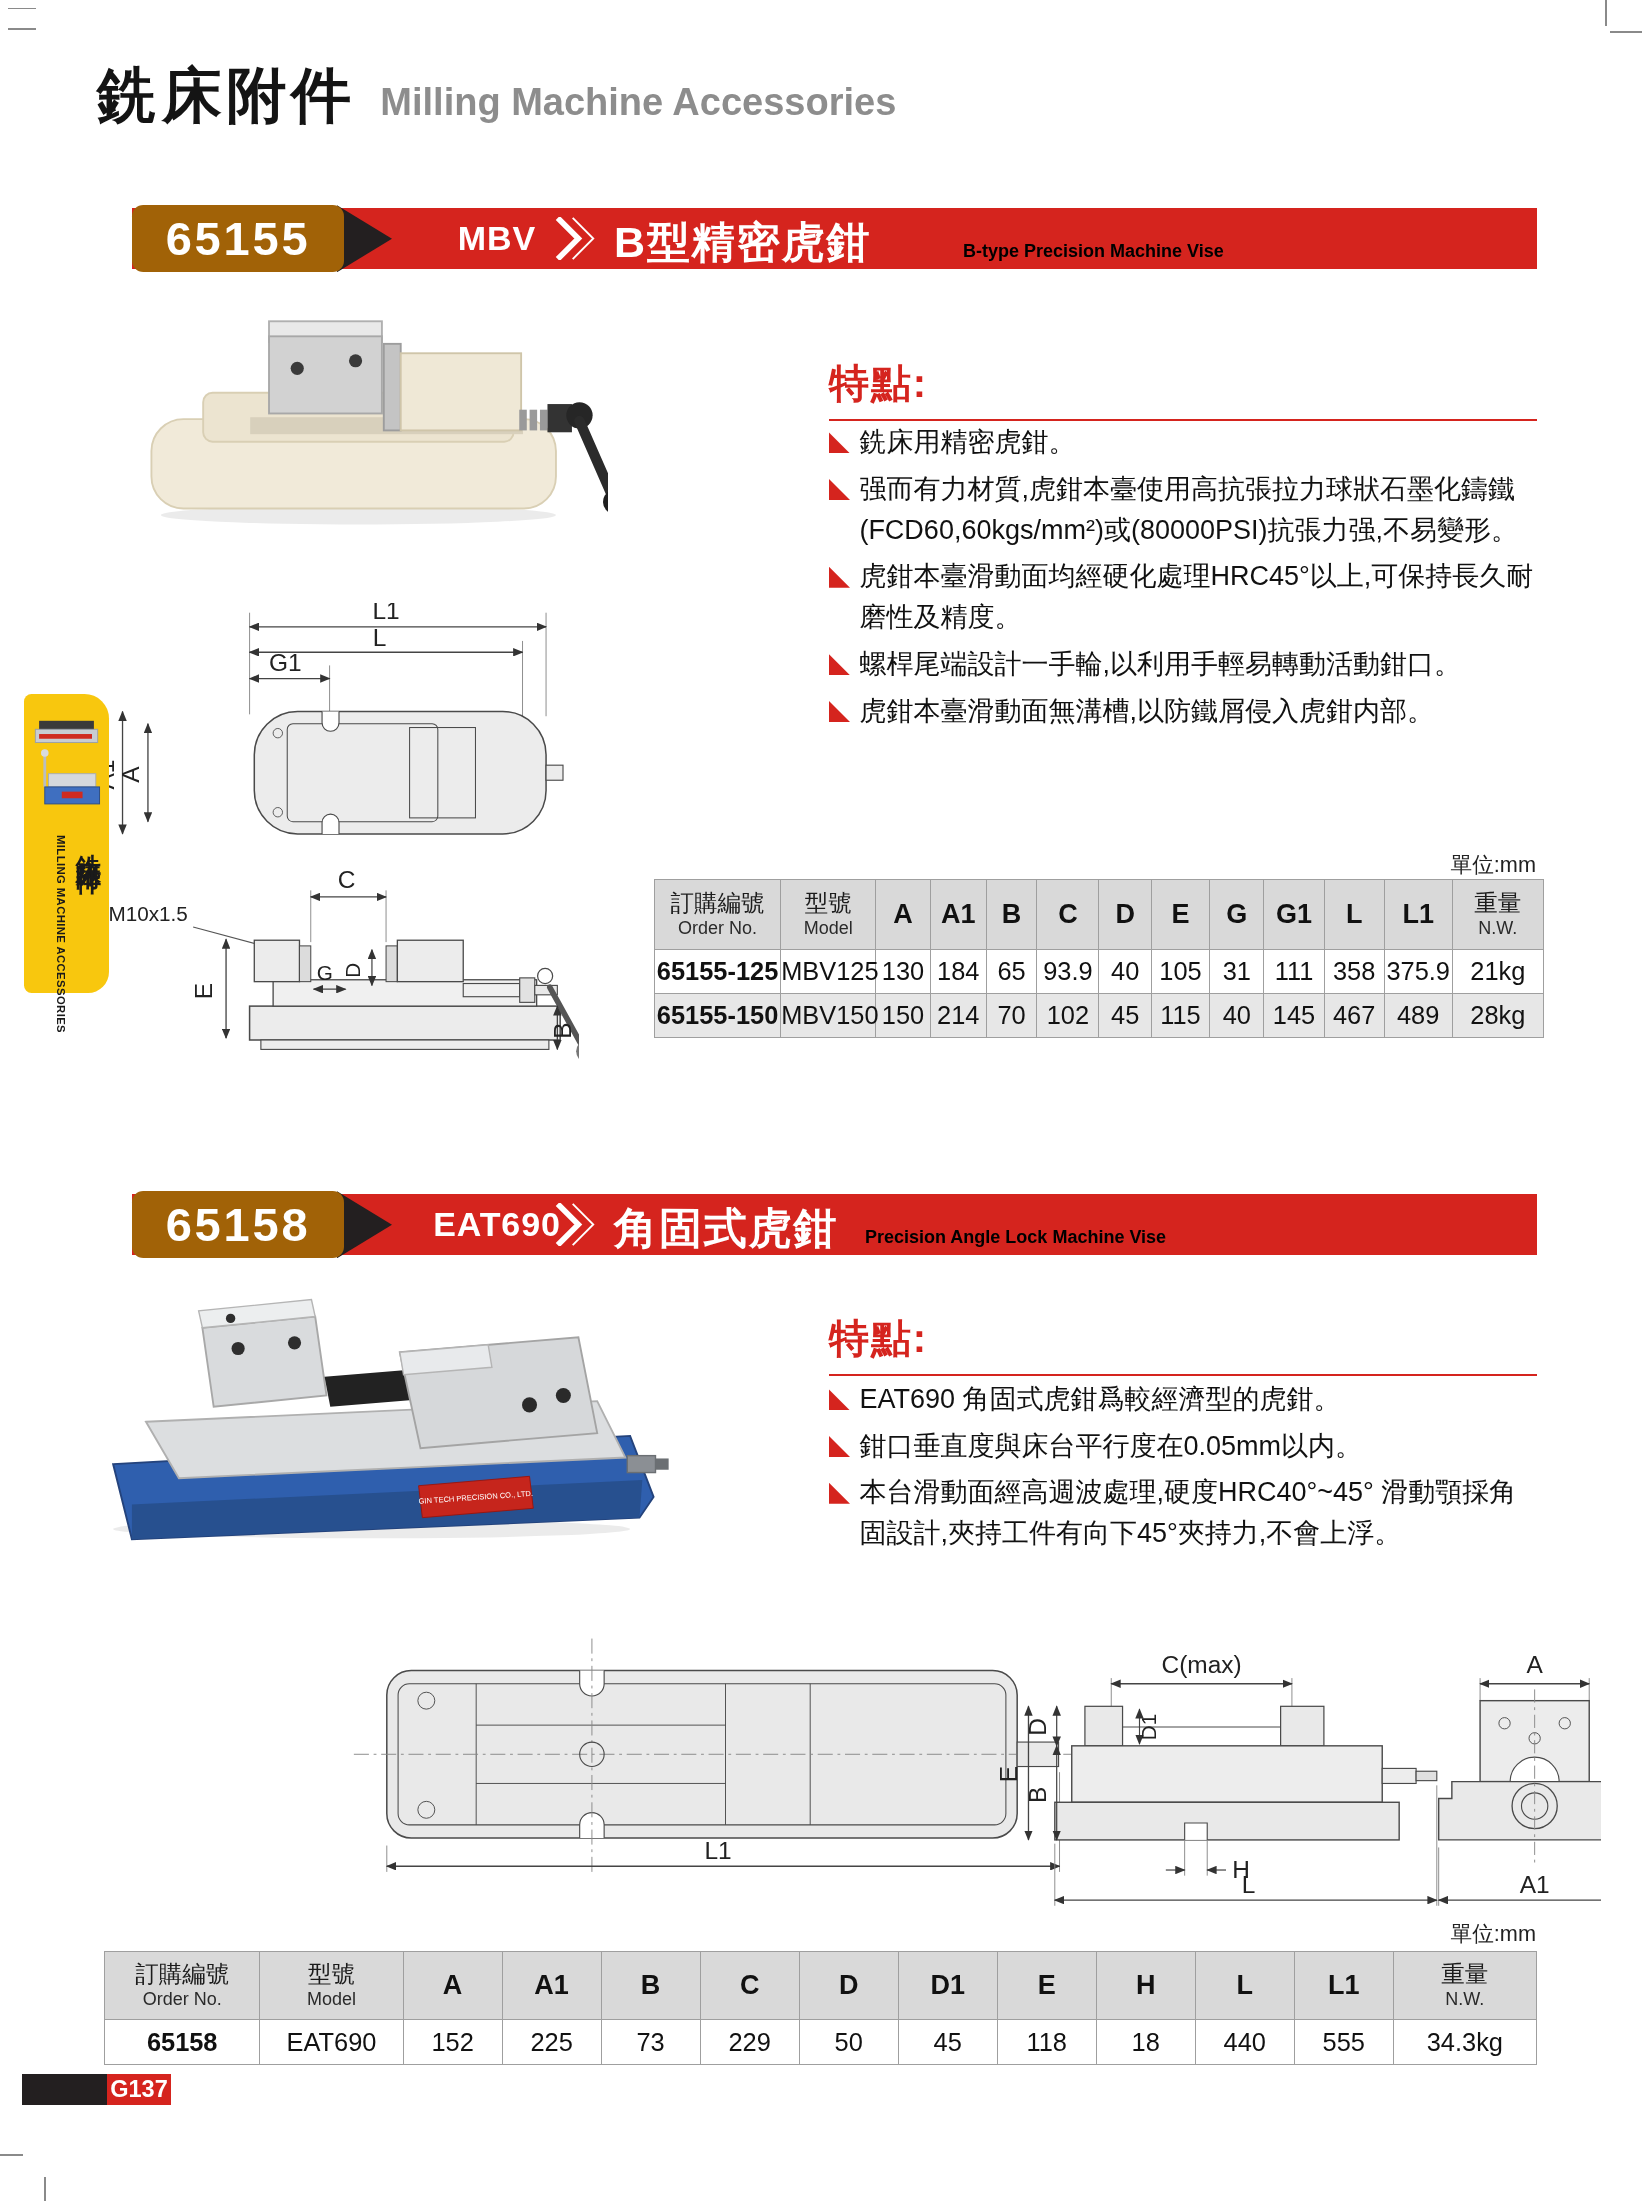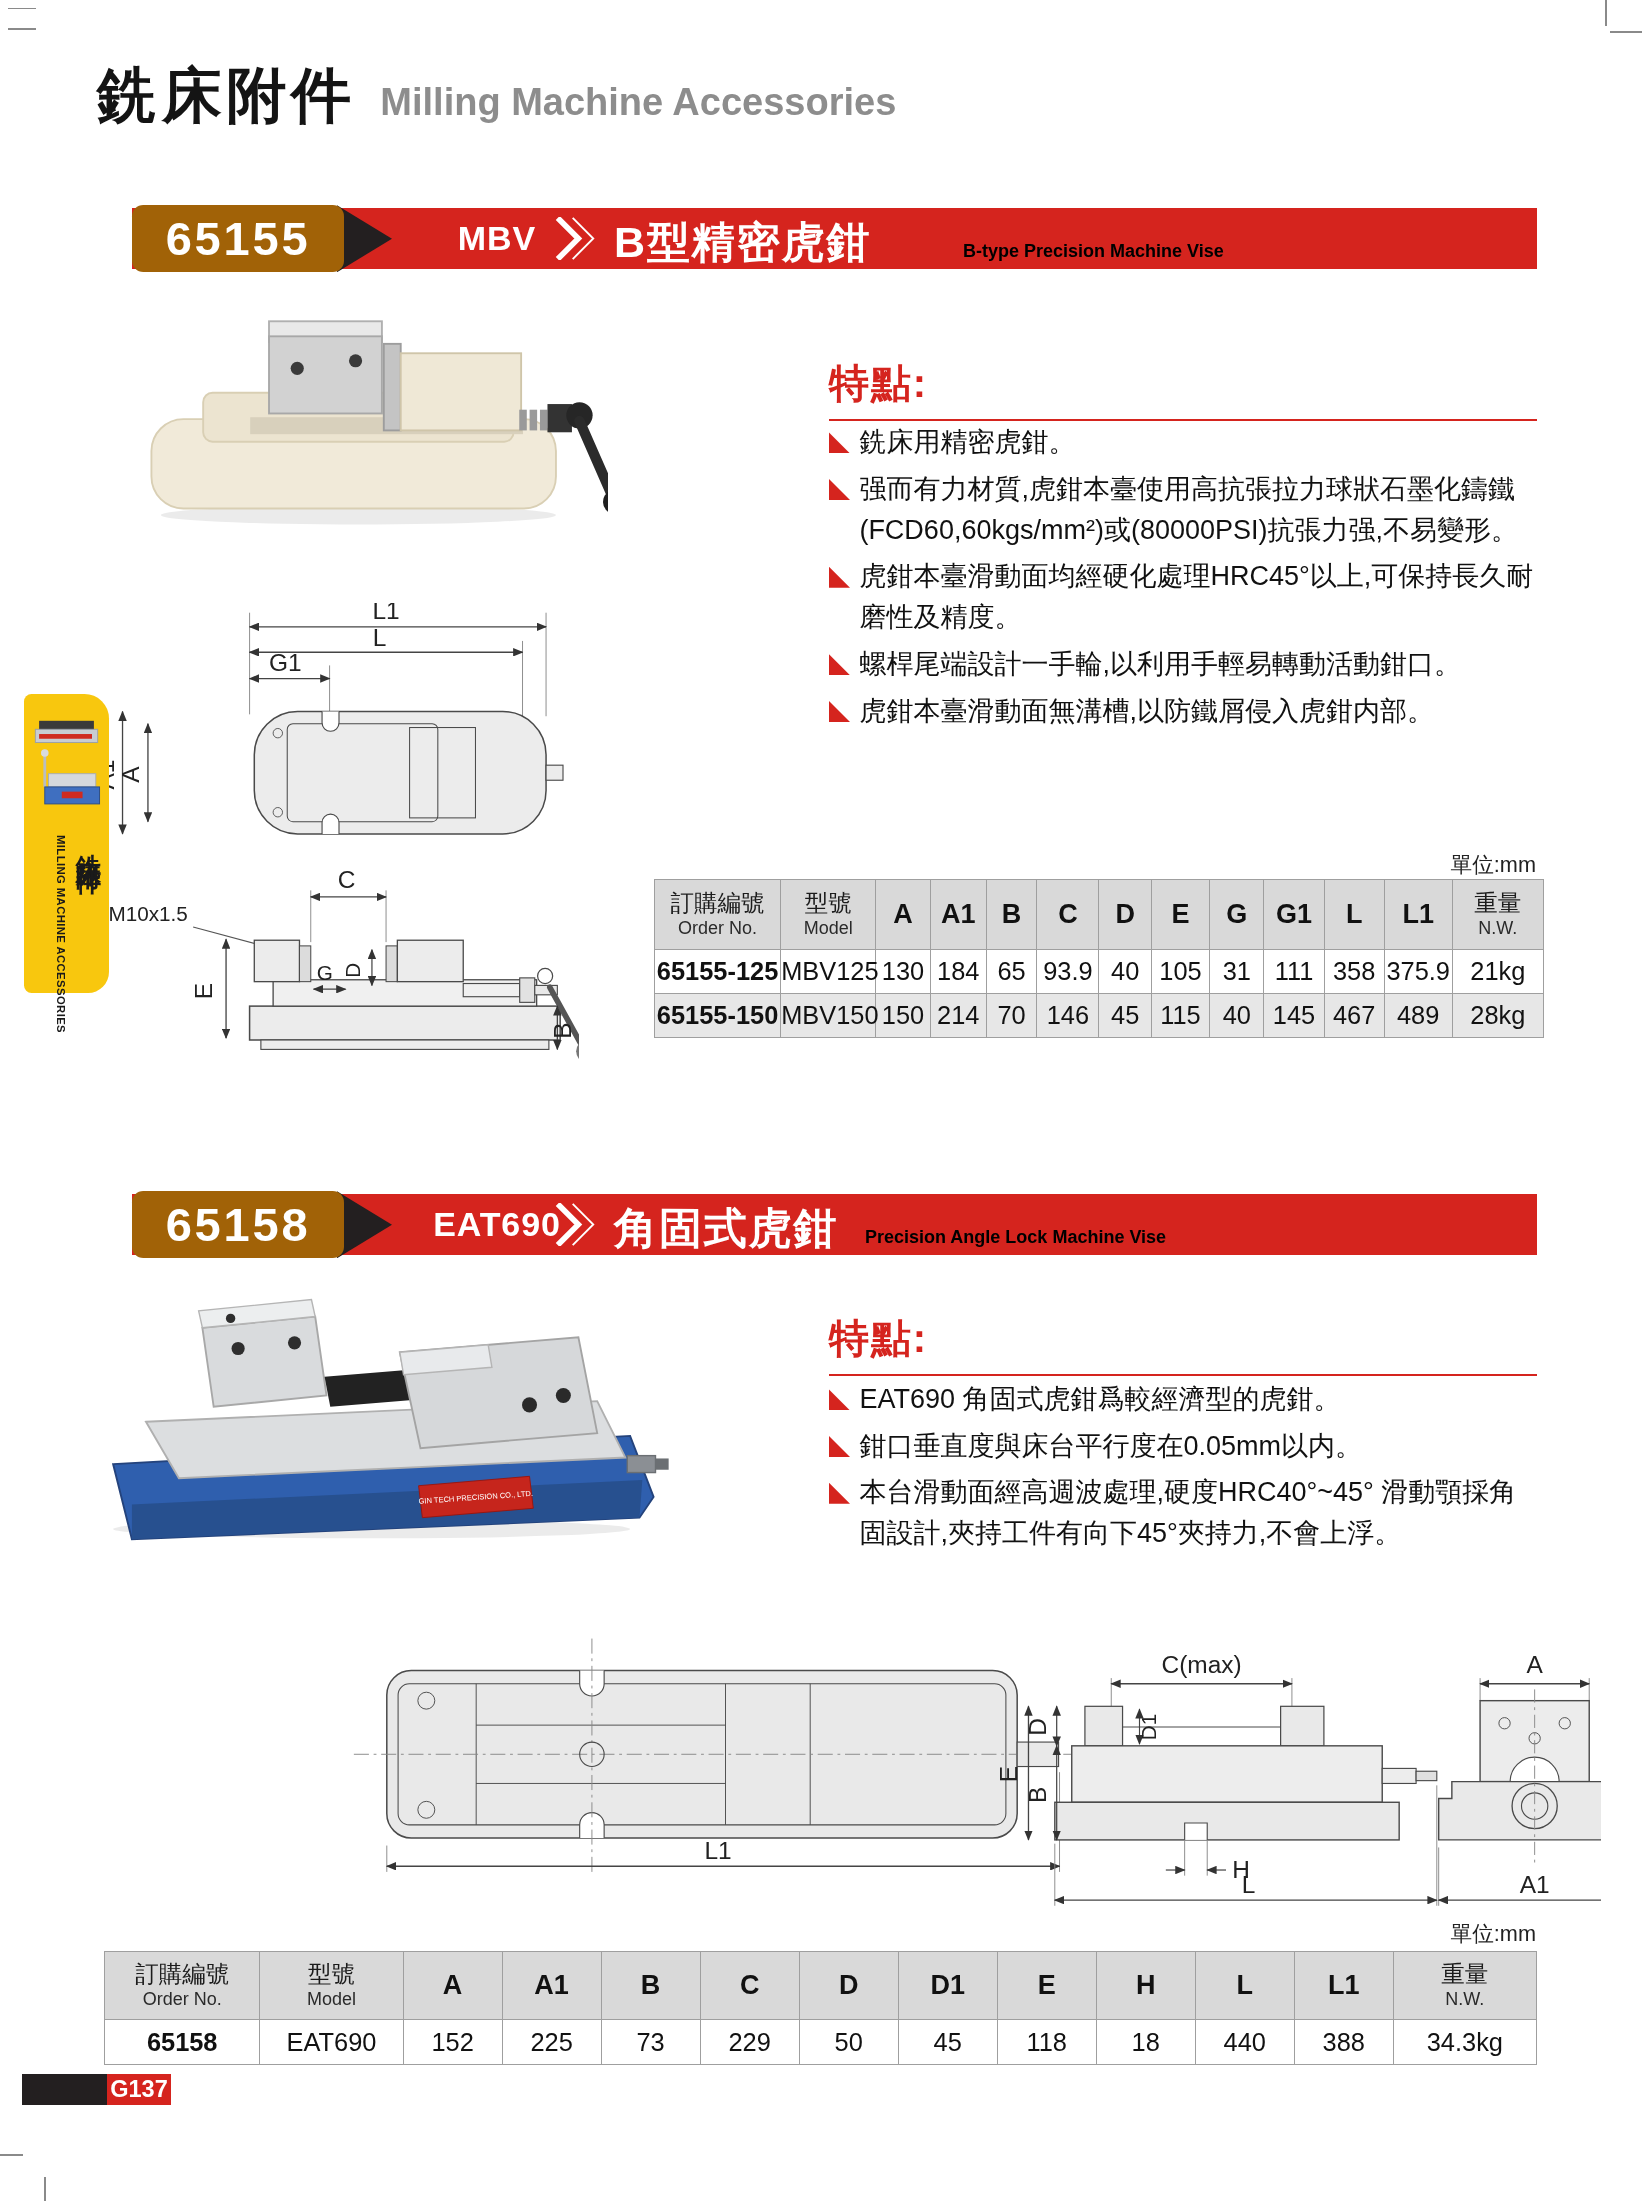--- a/index.html
+++ b/index.html
@@ -271,21 +271,21 @@
         <td>358</td>
         <td>375.9</td>
         <td>21kg</td>
       </tr>
       <tr class="alt">
         <td class="ord">65155-150</td>
         <td>MBV150</td>
         <td>150</td>
         <td>214</td>
         <td>70</td>
-        <td>146</td>
+        <td>102</td>
         <td>45</td>
         <td>115</td>
         <td>40</td>
         <td>145</td>
         <td>467</td>
         <td>489</td>
         <td>28kg</td>
       </tr>
     </tbody>
   </table>
@@ -473,21 +473,21 @@
         <td>EAT690</td>
         <td>152</td>
         <td>225</td>
         <td>73</td>
         <td>229</td>
         <td>50</td>
         <td>45</td>
         <td>118</td>
         <td>18</td>
         <td>440</td>
-        <td>388</td>
+        <td>555</td>
         <td>34.3kg</td>
       </tr>
     </tbody>
   </table>
 
   <div class="abs" id="sidebar-tab">
     <svg width="85" height="137" viewBox="0 0 90 145" style="position:absolute;left:0;top:5.6px;">
       <g>
         <rect x="16" y="22" width="58" height="10" fill="#3a3a3a"></rect>
         <rect x="12" y="31" width="66" height="14" fill="#c8ccd2" stroke="#9aa0a8" stroke-width="1"></rect>

